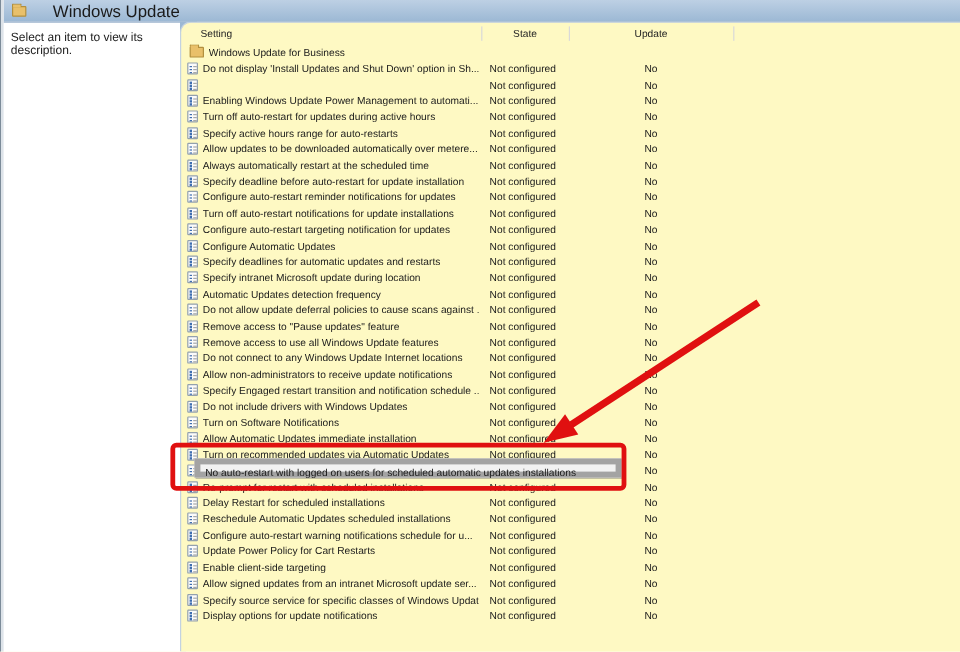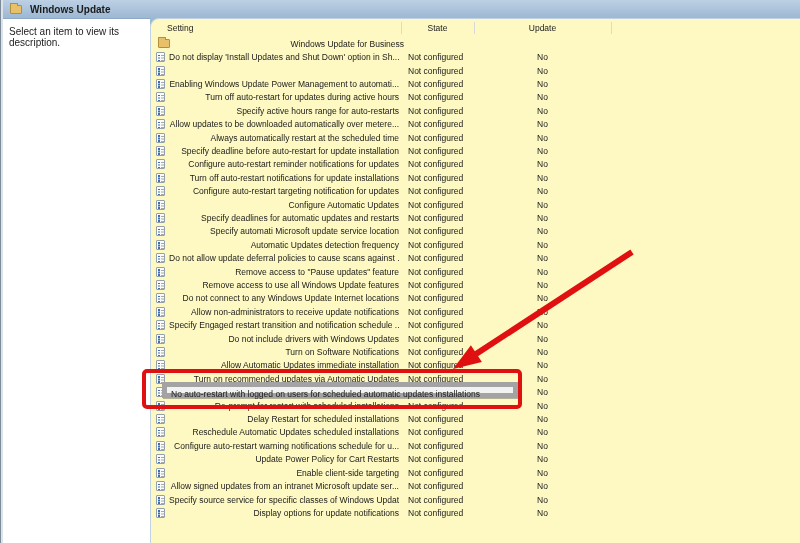--- a/index.html
+++ b/index.html
@@ -14,21 +14,21 @@
   
   .win-edge{position:absolute;left:0;top:0;bottom:0;width:3px;z-index:6;
     background:linear-gradient(to right,#7c8b99 0,#7c8b99 1px,#dde3e9 1px,#dde3e9 3px);}
 
   
   .header-bar{position:absolute;left:3px;top:0;width:797px;height:18px;z-index:1;
     background:linear-gradient(#bdd0e4,#9cb8d4);
     border-bottom:1px solid #8ea9c6;
     display:flex;align-items:center;}
   .hdr-folder{margin-left:7px;}
-  .header-title{margin-left:8px;font-size:10px;font-weight:bold;color:#1a1a1a;}
+  .header-title{margin-left:22px;font-size:14px;font-weight:normal;color:#1a1a1a;}
 
   
   .folder-ic{position:relative;display:inline-block;width:12px;height:9px;flex:0 0 auto;
     background:#e9c06a;border:1px solid #b28f3e;border-radius:1px;box-sizing:border-box;}
   .folder-ic::before{content:"";position:absolute;left:-1px;top:-3px;width:6px;height:2px;
     background:#e9c06a;border:1px solid #b28f3e;border-bottom:none;border-radius:1px 1px 0 0;}
 
   
   .desc-pane{position:absolute;left:3px;top:19px;width:147px;bottom:0;background:#fff;z-index:2;}
   .desc-text{padding:7px 4px 0 6px;font-size:10px;color:#1b1b1b;}
@@ -44,21 +44,21 @@
   .col-h{position:absolute;top:0;height:18px;line-height:19px;font-size:8.5px;color:#222;}
   .col-h.setting{left:16px;}
   .col-h.state{left:250px;width:73px;text-align:center;}
   .col-h.comment{left:323px;width:137px;text-align:center;}
   .sep{position:absolute;top:3px;height:12px;width:1px;background:#d9d9d9;}
   .sep.s1{left:250px;} .sep.s2{left:323px;} .sep.s3{left:460px;}
 
   .rows{position:absolute;left:0;top:18px;right:0;}
   .row{position:relative;height:13.42px;display:flex;align-items:center;
     padding-left:5px;font-size:8.5px;color:#1a1a1a;white-space:nowrap;}
-  .row .name{margin-left:4px;width:230px;overflow:hidden;text-align:right;}
+  .row .name{margin-left:4px;width:230px;overflow:hidden;}
   .row .state{position:absolute;left:257px;}
   .row .comment{position:absolute;left:323px;width:137px;text-align:center;}
   .row.folder{padding-left:7px;}
   .row.folder .name{font-size:8.5px;}
 
   
   .policy-ic{position:relative;display:inline-block;width:9px;height:10px;flex:0 0 auto;
     background:#fbfbfb;border:1px solid #93a1ad;box-sizing:border-box;border-radius:1px;}
   .policy-ic::before{content:"";position:absolute;left:1px;top:1.5px;width:1.5px;height:1.5px;
     background:#3f6eb0;box-shadow:0 2.5px 0 #3f6eb0,0 5px 0 #3f6eb0;}
@@ -192,21 +192,21 @@
 
   <div class="row">
     <span class="policy-ic"></span>
     <span class="name">Specify deadlines for automatic updates and restarts</span>
     <span class="state">Not configured</span>
     <span class="comment">No</span>
   </div>
 
   <div class="row">
     <span class="policy-ic"></span>
-    <span class="name">Specify automati Microsoft update service location</span>
+    <span class="name">Specify intranet Microsoft update during location</span>
     <span class="state">Not configured</span>
     <span class="comment">No</span>
   </div>
 
   <div class="row">
     <span class="policy-ic"></span>
     <span class="name">Automatic Updates detection frequency</span>
     <span class="state">Not configured</span>
     <span class="comment">No</span>
   </div>

